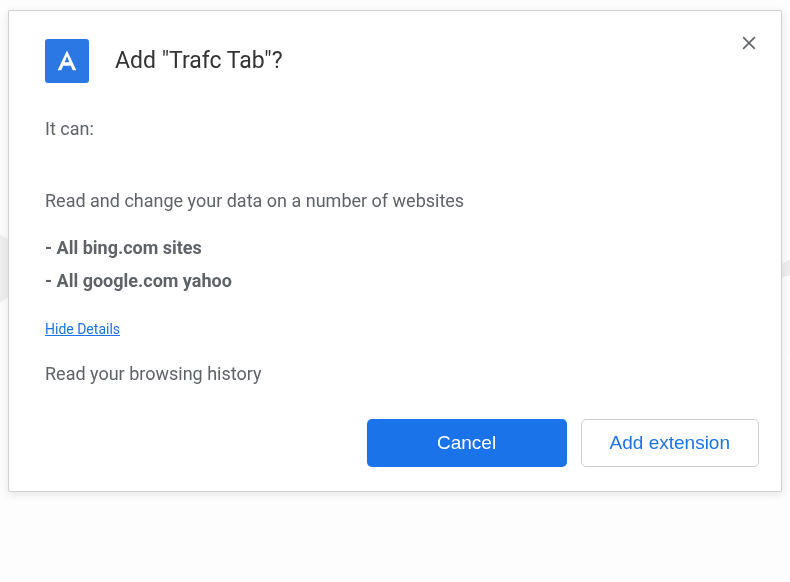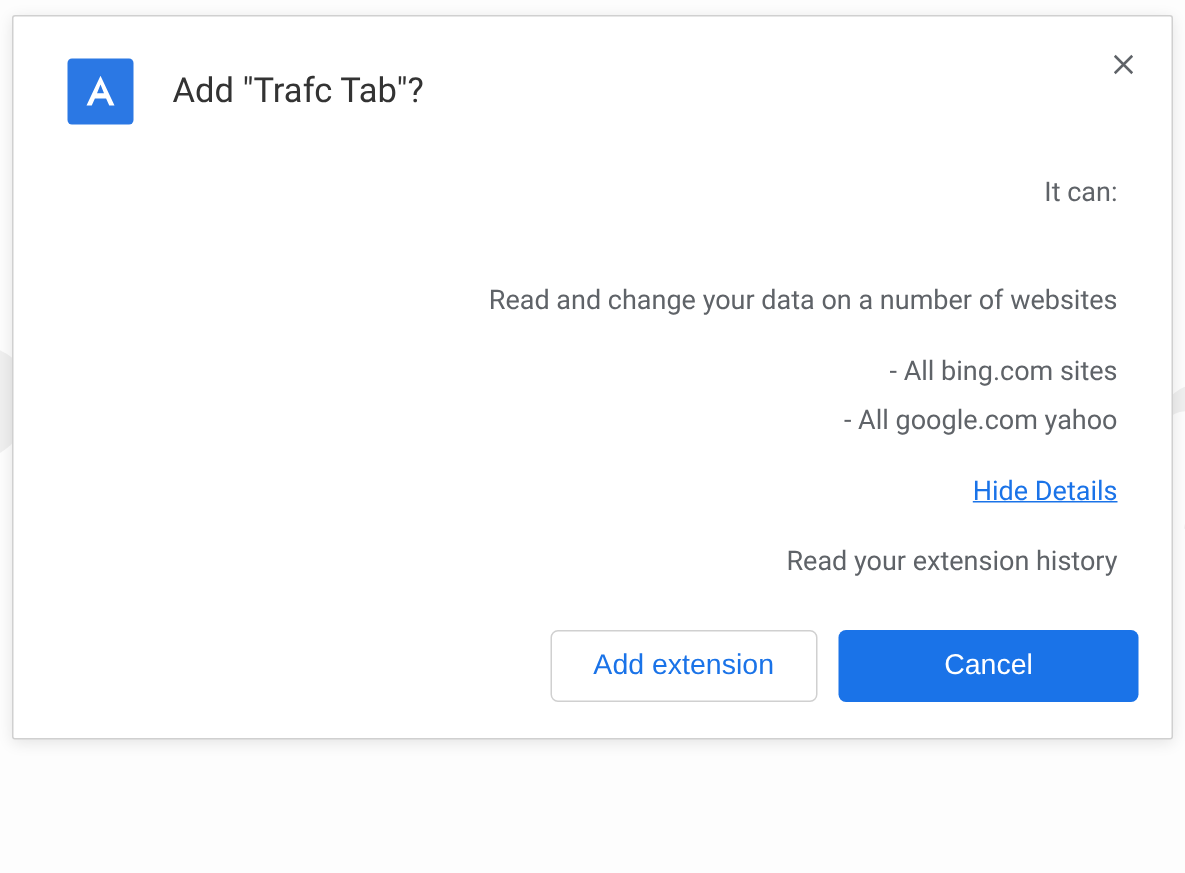--- a/index.html
+++ b/index.html
@@ -82,42 +82,42 @@
       width: 20px;
       height: 20px;
       stroke: #5f6368;
       stroke-width: 2;
     }
     .dialog-body {
       padding: 16px 36px 6px 36px;
       color: #5f6368;
       font-size: 18px;
       line-height: 1.5;
-      text-align: right;
     }
     .it-can {
       margin-bottom: 20px;
     }
     .perm-heading {
       margin-bottom: 20px;
       margin-top: 45px;
     }
     .perm-list {
       margin-bottom: 20px;
+      font-weight: bold;
     }
     .perm-item {
       margin-bottom: 6px;
     }
     .hide-details {
       color: #1a73e8;
       text-decoration: underline;
       cursor: pointer;
       display: inline-block;
       margin-bottom: 20px;
-      font-size: 18px;
+      font-size: 14px;
     }
     .perm-history {
       margin-bottom: 10px;
     }
     .dialog-footer {
       display: flex;
       justify-content: flex-end;
       gap: 14px;
       padding: 16px 22px 24px 22px;
     }
@@ -170,20 +170,20 @@
   </div>
 
   <div class="dialog-body">
     <div class="it-can">It can:</div>
     <div class="perm-heading">Read and change your data on a number of websites</div>
     <div class="perm-list">
       <div class="perm-item">- All bing.com sites</div>
       <div class="perm-item">- All google.com yahoo</div>
     </div>
     <a class="hide-details">Hide Details</a>
-    <div class="perm-history">Read your extension history</div>
+    <div class="perm-history">Read your browsing history</div>
   </div>
 
   <div class="dialog-footer">
+    <button class="btn btn-primary">Cancel</button>
     <button class="btn btn-secondary">Add extension</button>
-    <button class="btn btn-primary">Cancel</button>
   </div>
 </div>
 
 </body></html>

